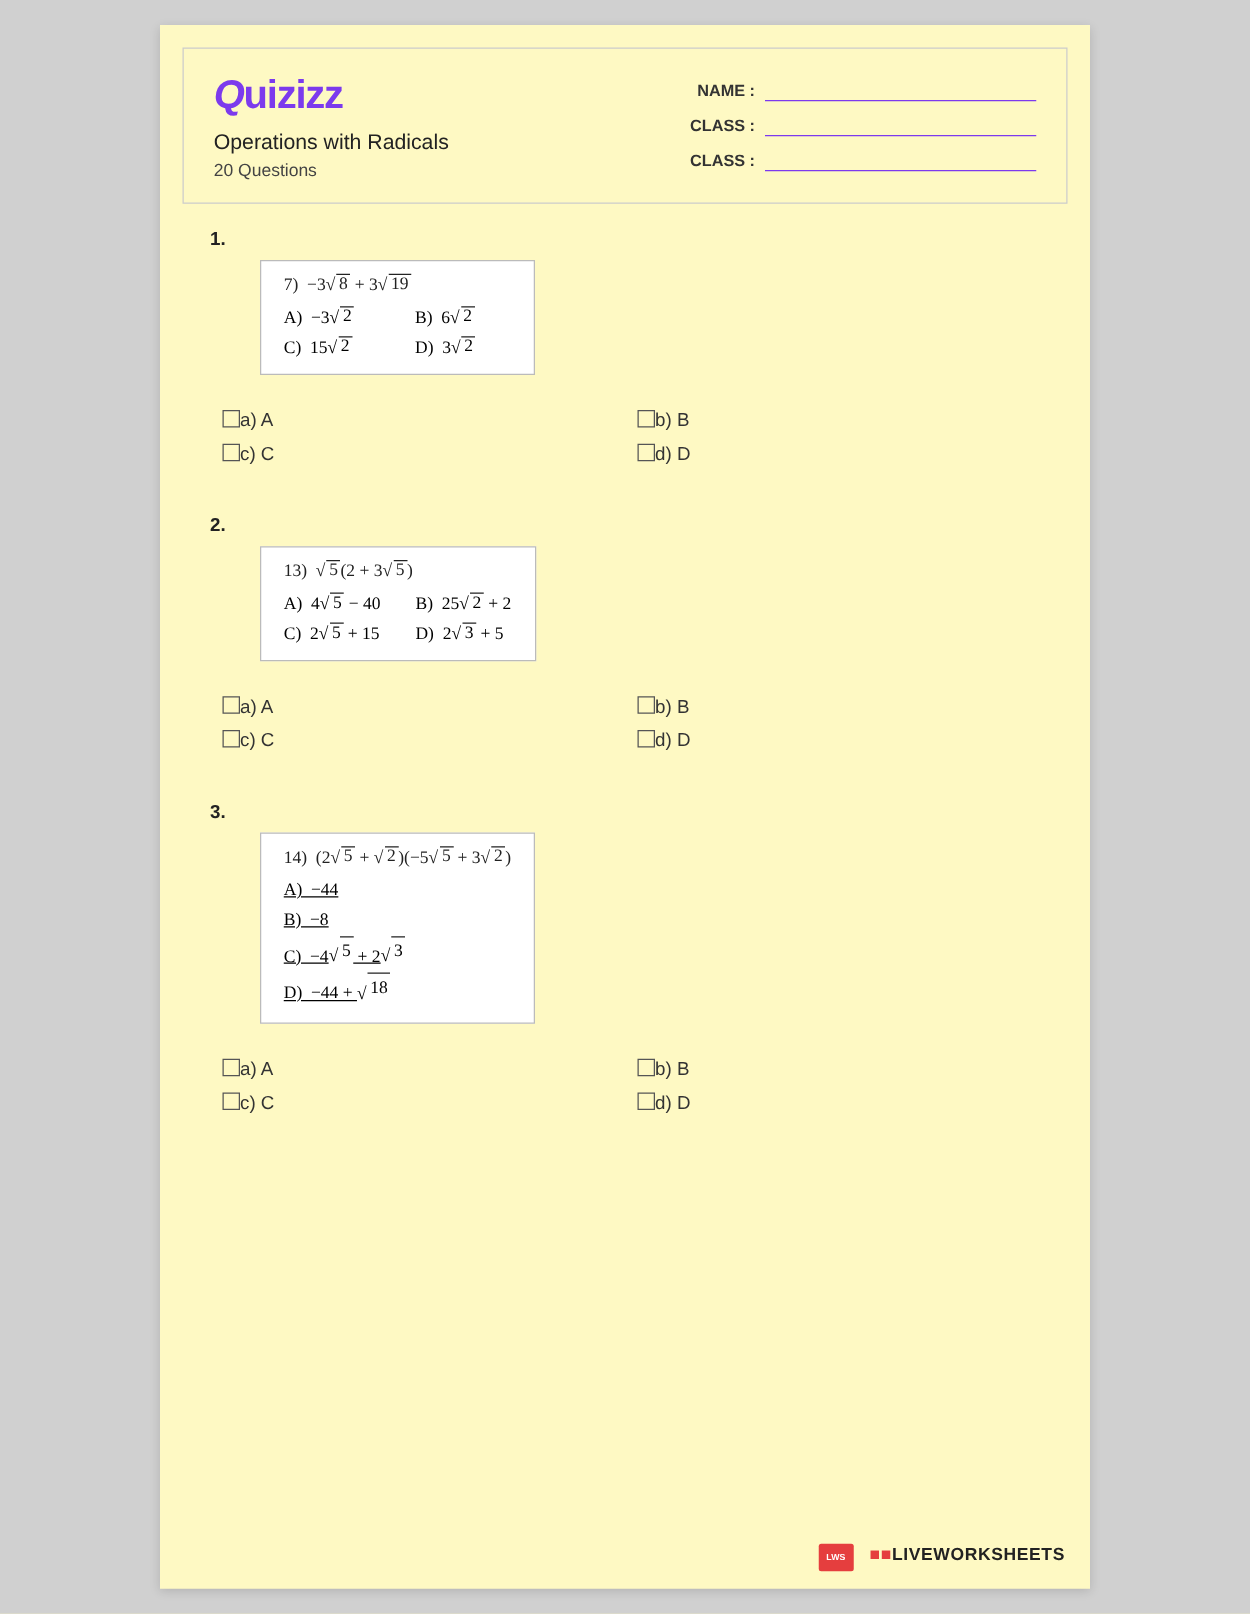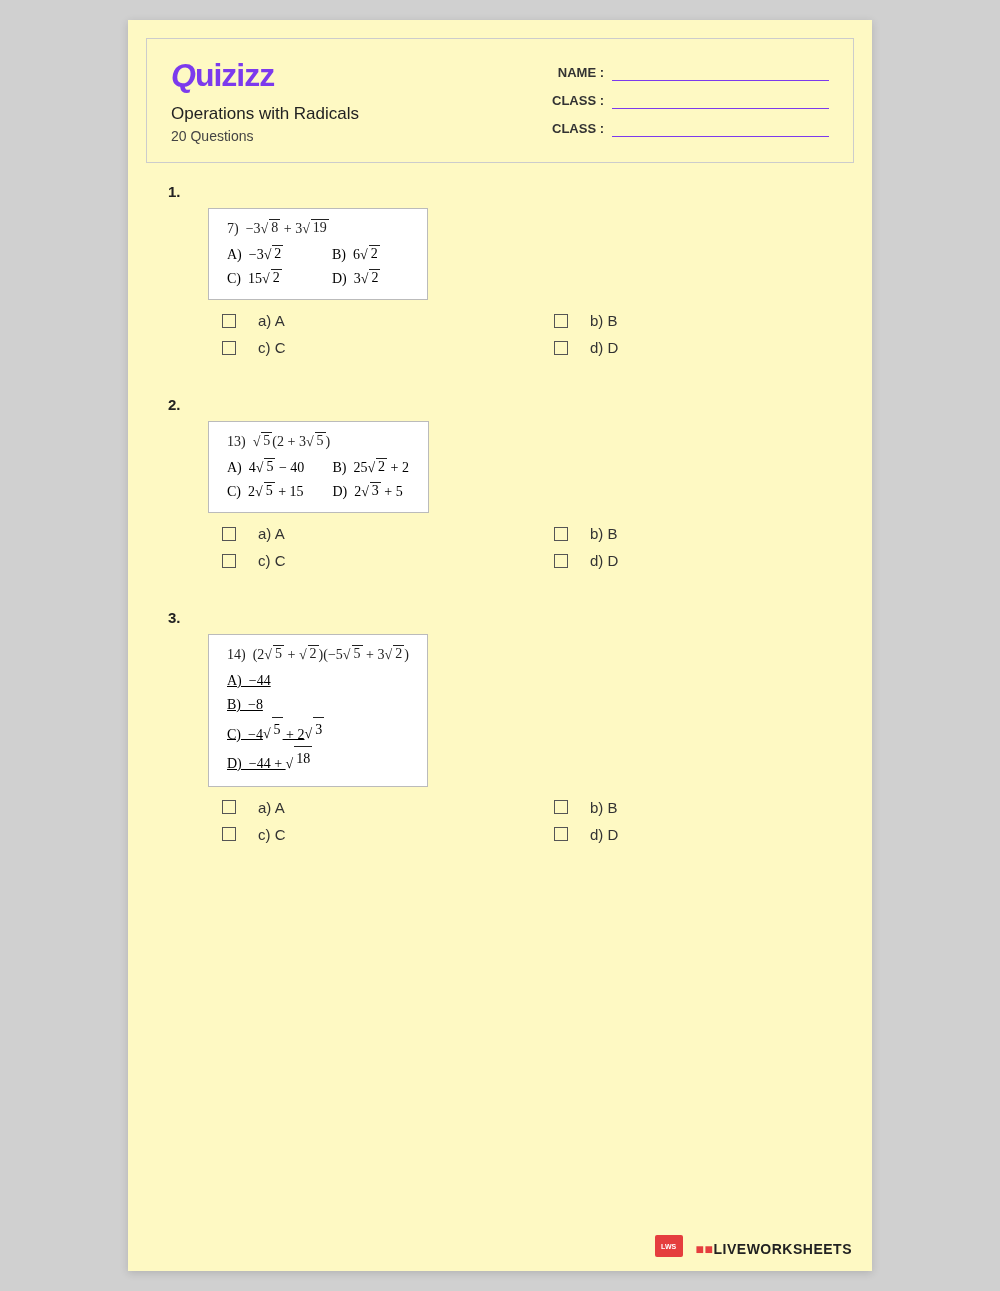--- a/index.html
+++ b/index.html
@@ -85,20 +85,21 @@
       font-size: 15px;
       font-weight: bold;
       color: #222;
       margin-bottom: 8px;
     }
     .question-image-box {
       border: 1.5px solid #bbb;
       display: inline-block;
       padding: 10px 18px;
       margin-left: 40px;
+      margin-bottom: 16px;
       background: #fff;
       min-width: 220px;
     }
     .question-image-box .problem-line {
       font-size: 14px;
       color: #222;
       margin-bottom: 6px;
       font-family: 'Times New Roman', serif;
     }
     .choices-grid {
@@ -114,25 +115,23 @@
     
     .answer-options {
       display: grid;
       grid-template-columns: 1fr 1fr;
       gap: 10px 0;
       margin-top: 12px;
       margin-left: 10px;
     }
     .answer-option {
       display: flex;
-      align-items: center;
-      gap: 22px;
+      gap: 0;
       font-size: 15px;
       color: #333;
-      margin-left: 44px;
     }
     .checkbox {
       width: 14px;
       height: 14px;
       border: 1.5px solid #555;
       display: inline-block;
       flex-shrink: 0;
     }
     
     .sqrt {
@@ -152,21 +151,21 @@
     .footer {
       position: absolute;
       bottom: 14px;
       right: 20px;
       display: flex;
       align-items: center;
       gap: 4px;
     }
     .liveworksheets-logo {
       display: flex;
-      align-items: flex-end;
+      align-items: flex-start;
       gap: 13px;
     }
     .lw-icon {
       width: 28px;
       height: 22px;
       background: #e53e3e;
       display: flex;
       align-items: center;
       justify-content: center;
       font-size: 8px;

